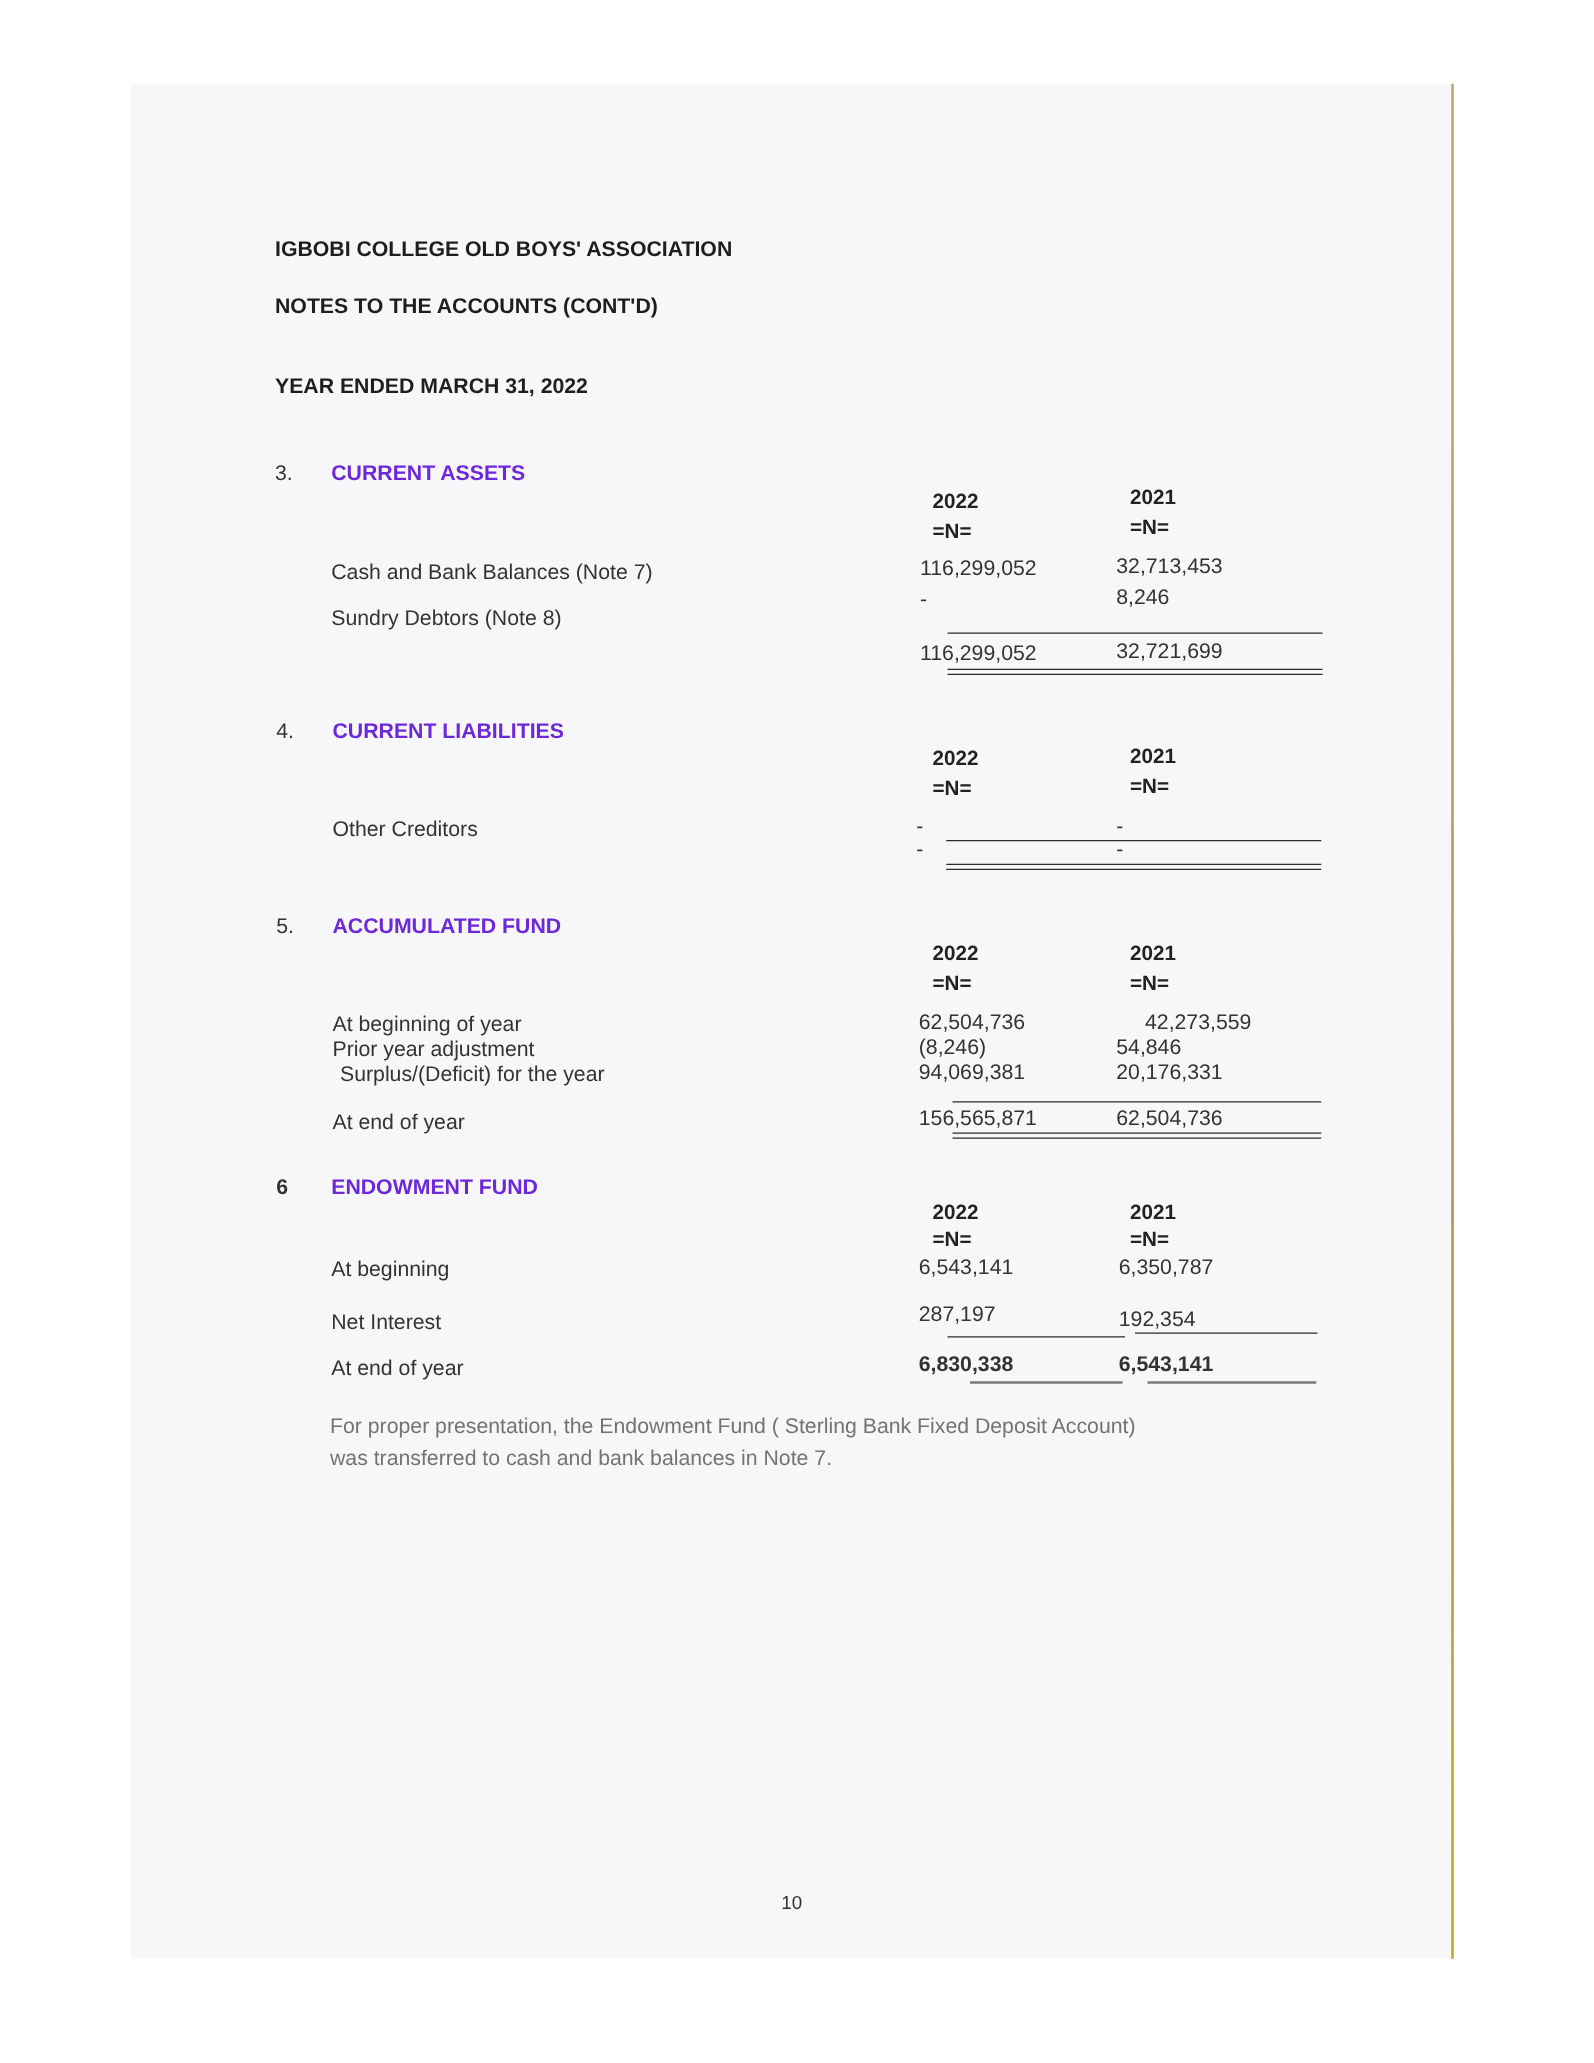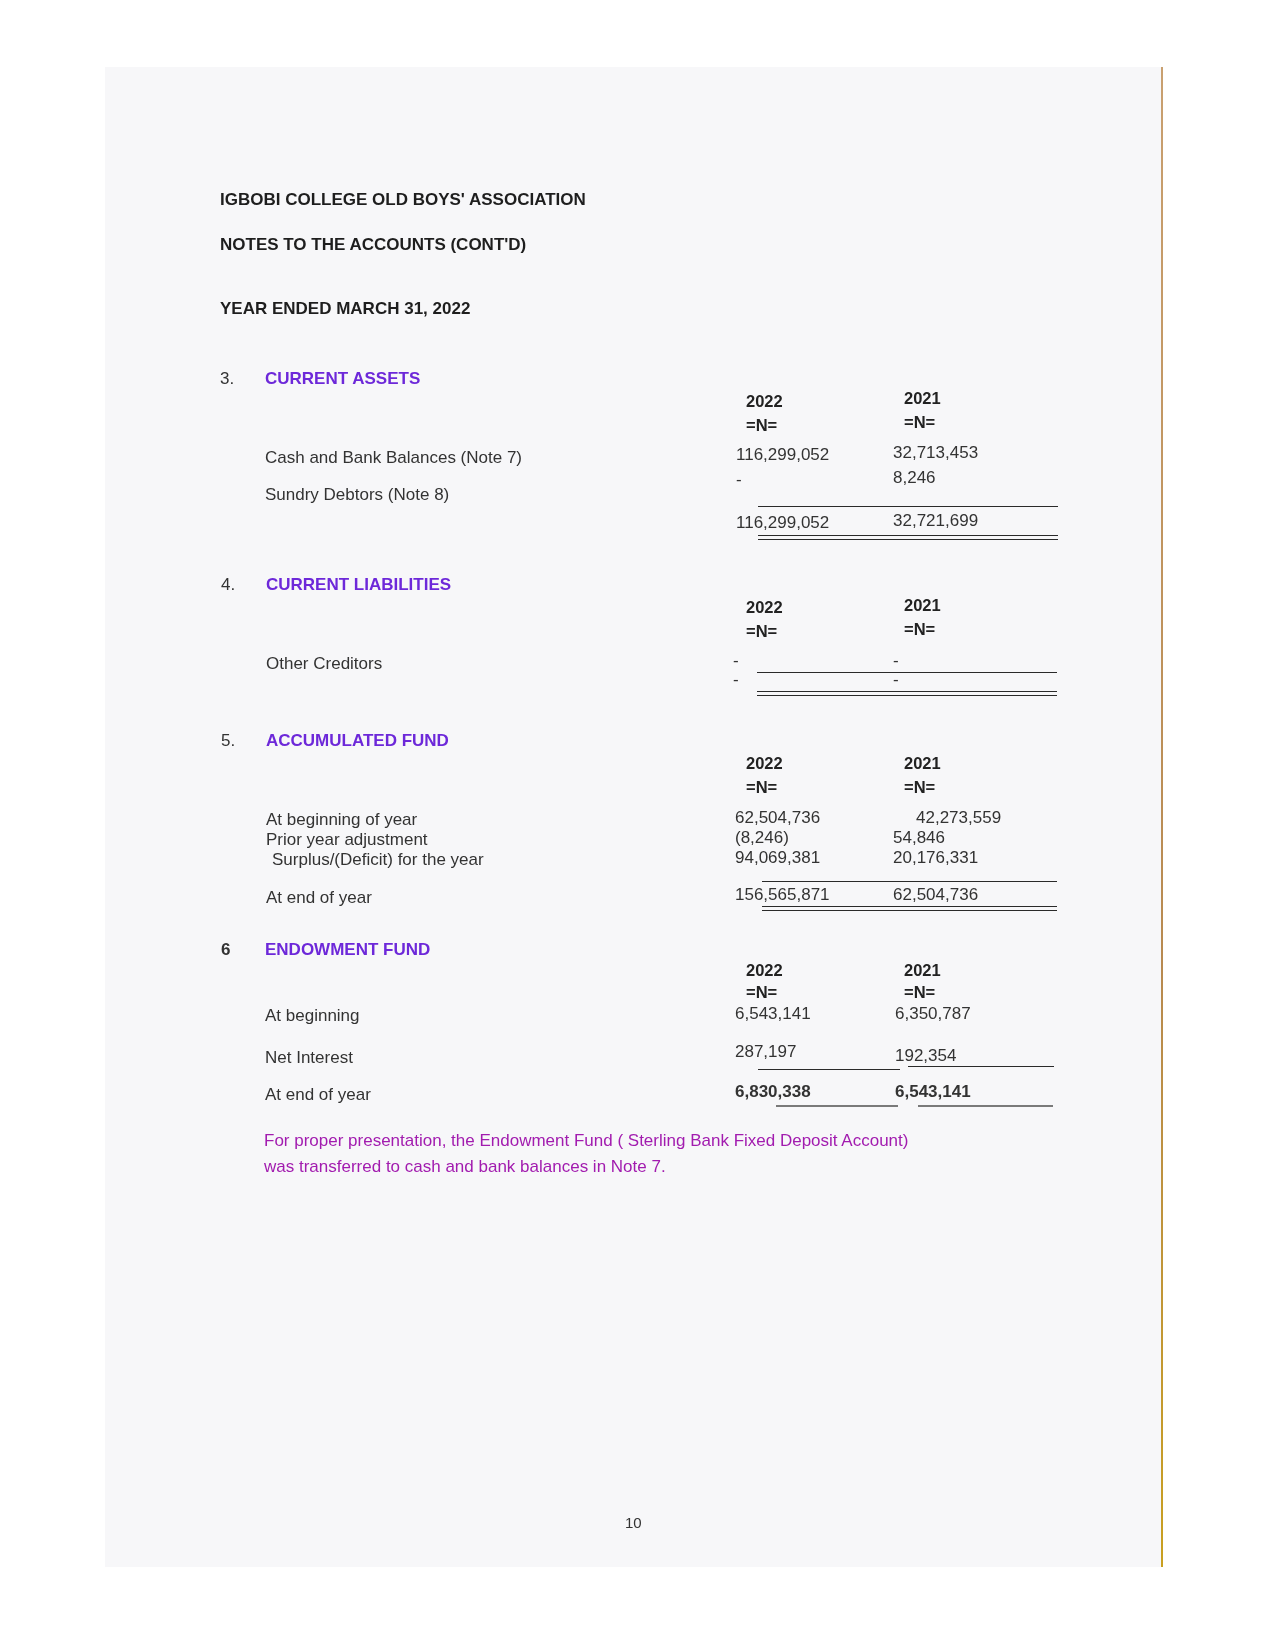--- a/index.html
+++ b/index.html
@@ -19,21 +19,21 @@
     .abs { position:absolute; white-space:nowrap; }
     .hdr { font-weight:bold; font-size:17px; color:#1e1e1e; }
     .secnum { font-size:17px; color:#333; }
     .sectitle { font-weight:bold; font-size:17px; color:#6d28d9; }
     .colhead { font-weight:bold; font-size:16.5px; color:#222; text-align:left; width:150px; }
     .label { font-size:17px; color:#333; }
     .num { font-size:17px; color:#333; text-align:left; width:160px; }
     .bold { font-weight:bold; }
     .rule { position:absolute; height:0; border-top:1.6px solid #2a2a2a; }
     .rule.grey { border-top-color:#7a7a7a; border-top-width:2px; }
-    .note { font-size:17px; color:#a21caf; line-height:26px; }
+    .note { font-size:17px; color:#737373; line-height:26px; }
     .pageno { font-size:15px; color:#333; }
   </style>
 </head>
 <body>
 
 <div class="scan"></div>
 <div class="edge"></div>
 
 <div class="abs hdr" style="left:220px;top:190px;">IGBOBI COLLEGE OLD BOYS' ASSOCIATION</div>
 <div class="abs hdr" style="left:220px;top:235px;">NOTES TO THE ACCOUNTS (CONT'D)</div>

